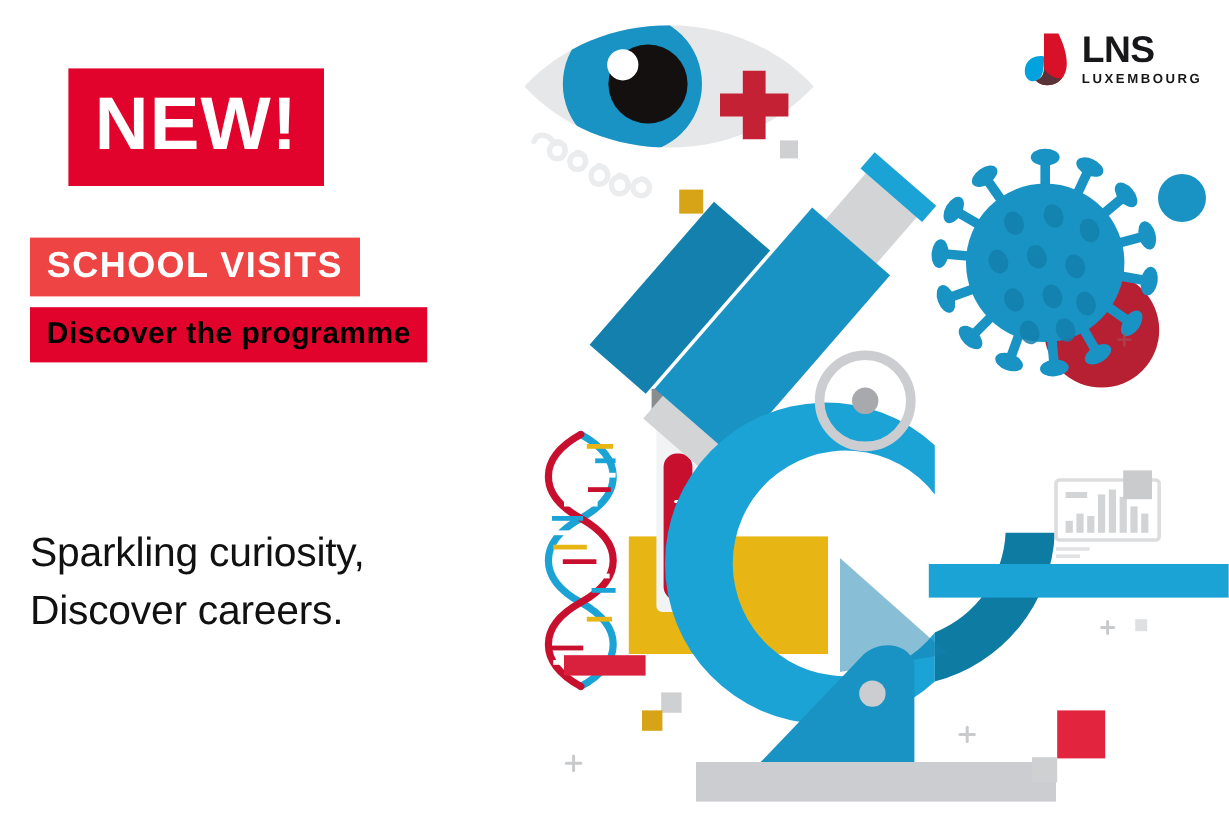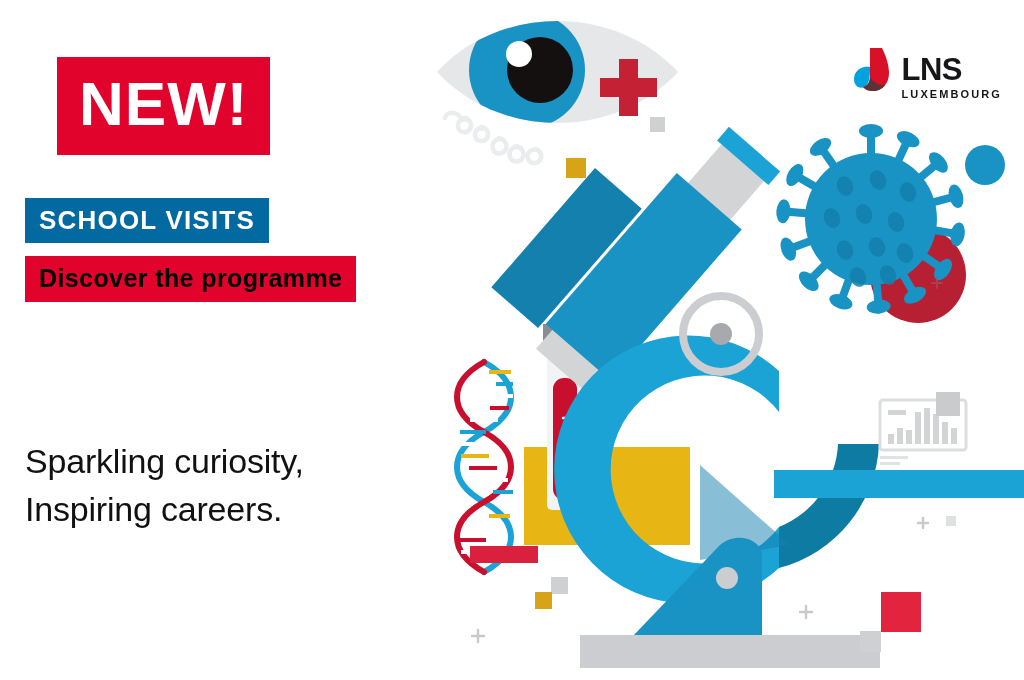--- a/index.html
+++ b/index.html
@@ -11,41 +11,41 @@
   .badge-new{
     position:absolute;left:25px;top:57px;
     background:#e2032c;color:#ffffff;
     font-size:62px;font-weight:700;letter-spacing:1px;
     line-height:1;padding:16px 22px 20px 22px;
     white-space:nowrap;
     margin-left:32px;
   }
   .badge-visits{
     position:absolute;left:25px;top:198px;
-    background:#0369a1;color:#ffffff;
-    font-size:26px;font-weight:700;letter-spacing:1.2px;
+    background:#ef4444;color:#ffffff;
+    font-size:30px;font-weight:700;letter-spacing:1.2px;
     line-height:1;padding:9px 14px 10px 14px;
     white-space:nowrap;
   }
   .badge-discover{
     position:absolute;left:25px;top:256px;
     background:#e2032c;color:#000000;
     font-size:25px;font-weight:700;letter-spacing:0.4px;
     line-height:1;padding:10px 14px 11px 14px;
     white-space:nowrap;
   }
   .tagline{
     position:absolute;left:25px;top:437px;
     color:#111111;font-size:34px;font-weight:400;
     line-height:1.42;letter-spacing:-0.2px;
   }
   .tagline div{white-space:nowrap;}
 
   
-  .logo{position:absolute;right:22px;top:26px;display:flex;align-items:flex-end;gap:9px;margin-top:20px;}
+  .logo{position:absolute;right:22px;top:26px;display:flex;align-items:flex-start;gap:9px;}
   .logo-mark{width:40px;height:54px;}
   .logo-text{display:flex;flex-direction:column;line-height:1;}
   .logo-name{font-size:31px;font-weight:700;color:#17171a;letter-spacing:-0.5px;}
   .logo-sub{font-size:11px;font-weight:700;color:#17171a;letter-spacing:2.1px;margin-top:4px;}
 
   
   .art{position:absolute;left:0;top:0;width:1024px;height:680px;}
   .art svg{display:block;}
 </style>
 </head>
@@ -319,16 +319,16 @@
       <span class="logo-sub">LUXEMBOURG</span>
     </div>
   </div>
 
   <div class="badge-new">NEW!</div>
   <div class="badge-visits">SCHOOL VISITS</div>
   <div class="badge-discover">Discover the programme</div>
 
   <div class="tagline">
     <div>Sparkling curiosity,</div>
-    <div>Inspiring careers.</div>
+    <div>Discover careers.</div>
   </div>
 
 </div>
 
 </body></html>

